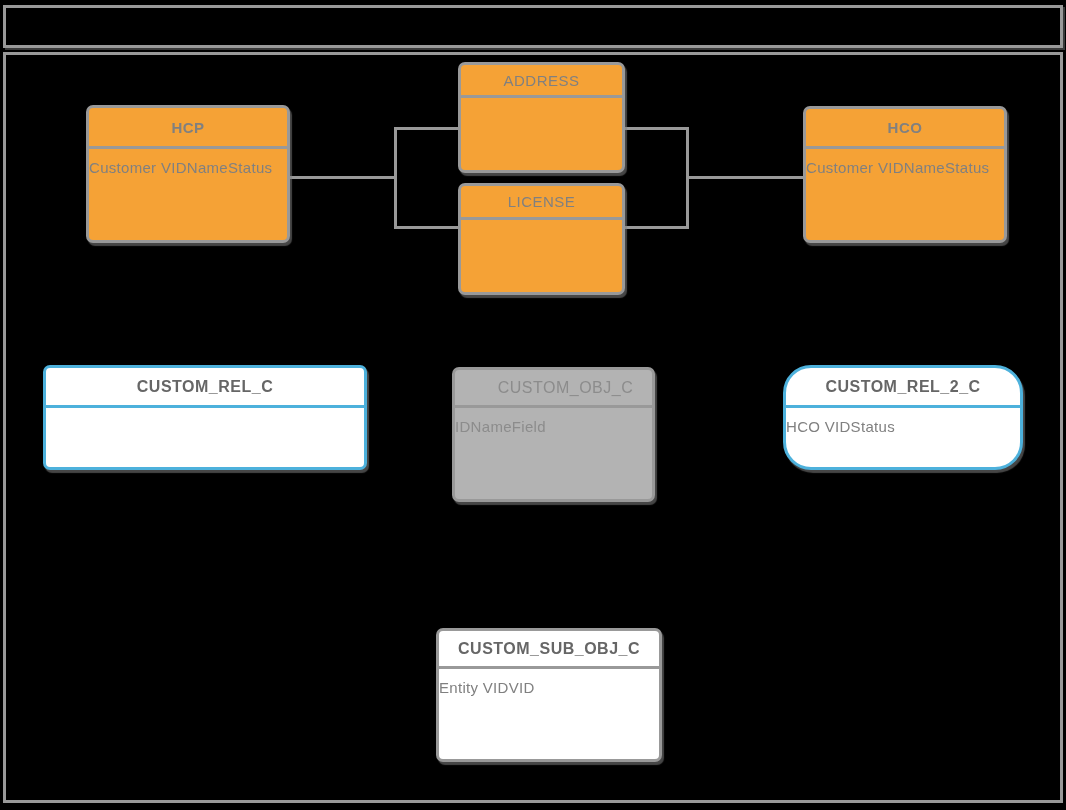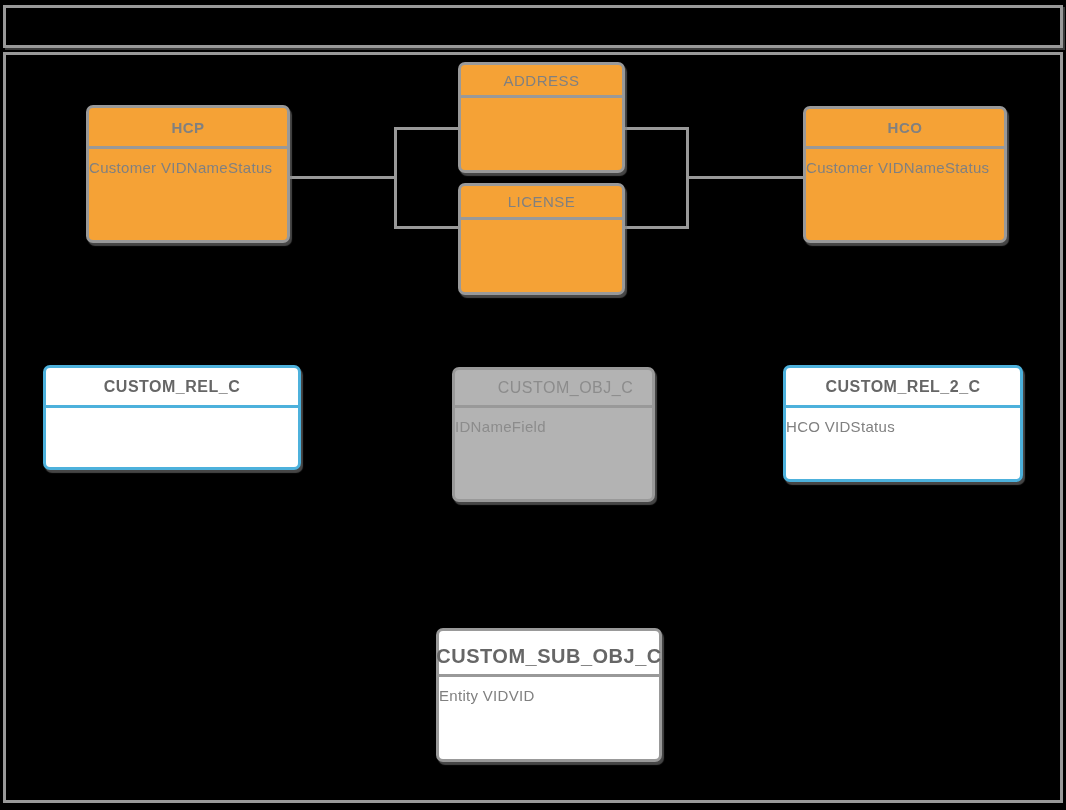--- a/index.html
+++ b/index.html
@@ -40,36 +40,36 @@
   .orange .box-title.bold{font-weight:bold;}
   
   .blue{background:#fff;border:3px solid var(--blue-stroke);}
   .blue .box-title{color:var(--title-dark);font-weight:bold;font-size:16px;border-bottom:3px solid var(--blue-stroke);}
   
   .gray{background:var(--gray-fill);border:3px solid var(--line-gray);}
   .gray .box-title{color:var(--gray-text);font-size:16px;border-bottom:3px solid var(--line-gray);}
   .gray .field{color:var(--gray-text);}
   
   .white{background:#fff;border:3px solid var(--line-gray);}
-  .white .box-title{color:var(--title-dark);font-weight:bold;font-size:20px;border-bottom:3px solid var(--line-gray);margin-top:8px;}
+  .white .box-title{color:var(--title-dark);font-weight:bold;font-size:16px;border-bottom:3px solid var(--line-gray);}
 
   
   #box-hcp{left:86px;top:105px;width:204px;height:138px;}
   #box-hcp .box-title{height:41px;}
   #box-address{left:458px;top:62px;width:167px;height:111px;}
   #box-address .box-title{height:33px;}
   #box-license{left:458px;top:183px;width:167px;height:112px;}
   #box-license .box-title{height:34px;}
   #box-hco{left:803px;top:106px;width:204px;height:137px;}
   #box-hco .box-title{height:40px;}
-  #box-custom-rel-c{left:43px;top:365px;width:258px;height:105px;}
+  #box-custom-rel-c{left:43px;top:365px;width:324px;height:105px;}
   #box-custom-rel-c .box-title{height:40px;}
   #box-custom-obj-c{left:452px;top:367px;width:203px;height:135px;}
   #box-custom-obj-c .box-title{height:38px;padding-left:24px;}
-  #box-custom-rel-2-c{left:783px;top:365px;width:240px;height:117px;}
+  #box-custom-rel-2-c{left:783px;top:365px;width:240px;height:105px;border-radius:28px;}
   #box-custom-rel-2-c .box-title{height:40px;}
   #box-custom-sub-obj-c{left:436px;top:628px;width:226px;height:134px;}
   #box-custom-sub-obj-c .box-title{height:38px;}
 </style>
 </head>
 <body>
 
 <div id="canvas">
 
   <div class="frame-titlebar">

